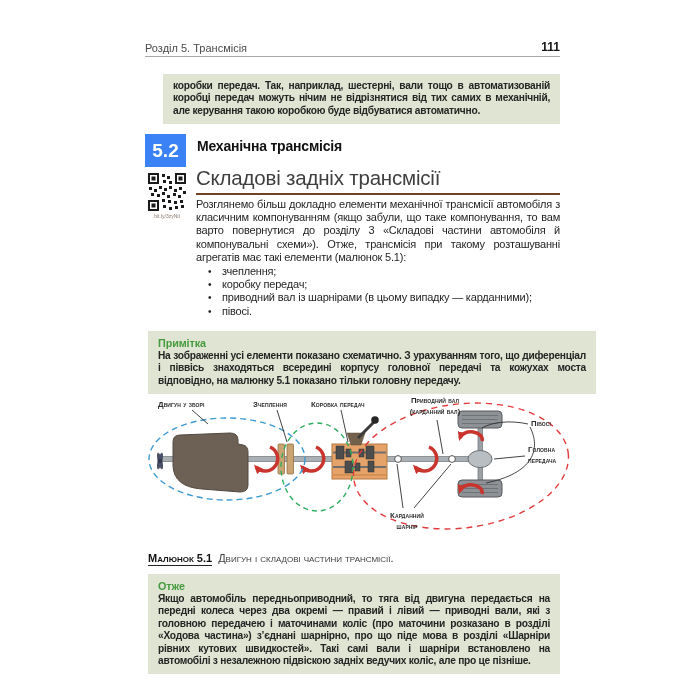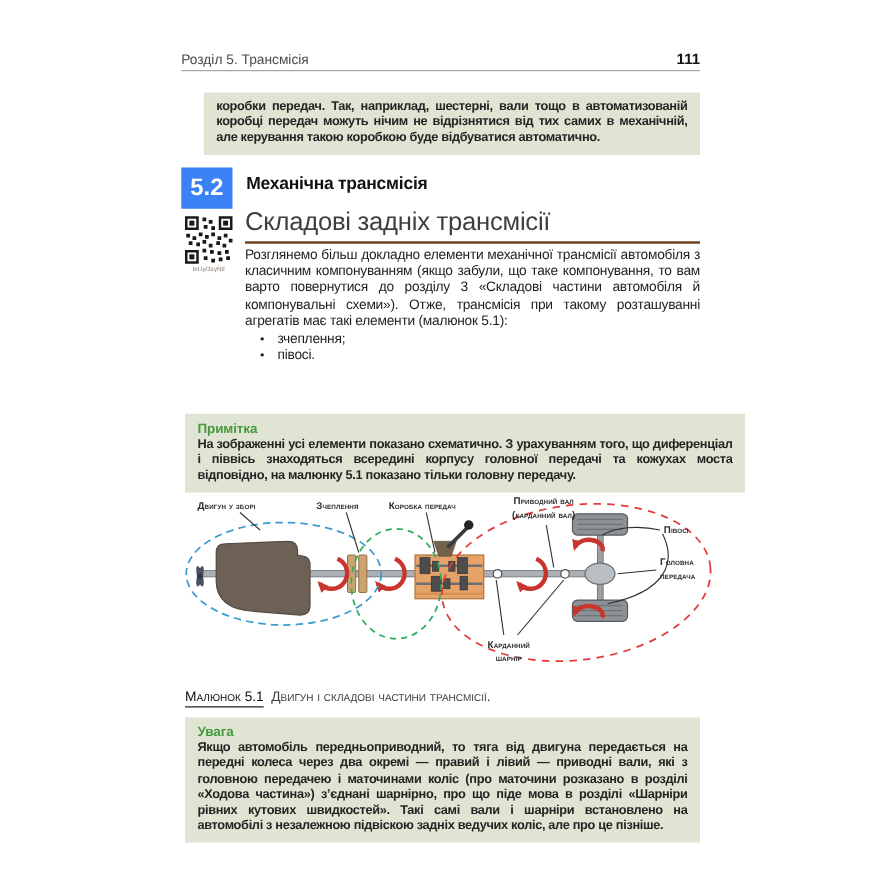--- a/index.html
+++ b/index.html
@@ -28,21 +28,21 @@
   .bodycol p{margin:0;font-size:11px;line-height:13.2px;text-align:justify;color:#1f1f1f;letter-spacing:-0.2px;}
   .bodycol ul{margin:1px 0 0 0;padding:0;list-style:none;}
   .bodycol li{position:relative;margin-left:26px;font-size:11px;line-height:13.2px;color:#1f1f1f;letter-spacing:-0.2px;}
   .bodycol li::before{content:"\2022";position:absolute;left:-14px;top:0;font-size:10px;}
   
   .figure{left:140px;top:391px;width:430px;height:158px;text-decoration:underline;}
   .lbl{font-family:"Liberation Sans",sans-serif;font-size:7.8px;font-weight:600;fill:#2b2b2b;font-variant:small-caps;letter-spacing:0.1px;}
   .pl{stroke:#2f2f2f;stroke-width:0.9;fill:none;}
   .rot{stroke:#c9342c;stroke-width:3.5;fill:none;}
   .caption{left:148px;top:552px;font-size:11px;font-variant:small-caps;color:#3c3c3c;}
-  .capnum{font-weight:400;color:#111;border-bottom:1.5px solid #222;padding-bottom:1px;margin-right:6px;}
+  .capnum{font-weight:700;color:#111;border-bottom:1.5px solid #222;padding-bottom:1px;margin-right:6px;}
 </style>
 </head>
 <body>
 
 <div>
 
   <div class="abs hdr-left">Розділ 5. Трансмісія</div>
   <div class="abs hdr-right">111</div>
   <div class="abs hdr-rule"></div>
 
@@ -92,20 +92,22 @@
   </svg>
   <div class="abs qr-cap">bit.ly/3zyNtl</div>
 
   <div class="abs sub-title">Складові задніх трансмісії</div>
   <div class="abs sub-rule"></div>
 
   <div class="abs bodycol">
     <p>Розглянемо більш докладно елементи механічної трансмісії автомобіля з класичним компонуванням (якщо забули, що таке компонування, то вам варто повернутися до розділу 3 «Складові частини автомобіля й компонувальні схеми»). Отже, трансмісія при такому розташуванні агрегатів має такі елементи (малюнок 5.1):</p>
     <ul>
       <li>зчеплення;</li>
+      <li>коробку передач;</li>
+      <li>приводний вал із шарнірами (в цьому випадку — карданними);</li>
       <li>півосі.</li>
     </ul>
   </div>
 
   <div class="abs gbox note-box">
     <div class="box-title">Примітка</div>
     <div class="box-body">На зображенні усі елементи показано схематично. З урахуванням того, що диференціал і піввісь знаходяться всередині корпусу головної передачі та кожухах моста відповідно, на малюнку 5.1 показано тільки головну передачу.</div>
   </div>
 
   <div class="abs figure">
@@ -205,17 +207,17 @@
       <text class="lbl" x="267" y="127" text-anchor="middle">Карданний</text>
       <text class="lbl" x="267" y="138" text-anchor="middle">шарнір</text>
     </svg>
   </div>
 
   <div class="abs caption">
     <span class="capnum">Малюнок 5.1</span><span class="captext">Двигун і складові частини трансмісії.</span>
   </div>
 
   <div class="abs gbox warn-box">
-    <div class="box-title">Увага</div>
+    <div class="box-title">Отже</div>
     <div class="box-body">Якщо автомобіль передньоприводний, то тяга від двигуна передається на передні колеса через два окремі — правий і лівий — приводні вали, які з головною передачею і маточинами коліс (про маточини розказано в розділі «Ходова частина») з’єднані шарнірно, про що піде мова в розділі «Шарніри рівних кутових швидкостей». Такі самі вали і шарніри встановлено на автомобілі з незалежною підвіскою задніх ведучих коліс, але про це пізніше.</div>
   </div>
 
 </div>
 
 </body></html>

